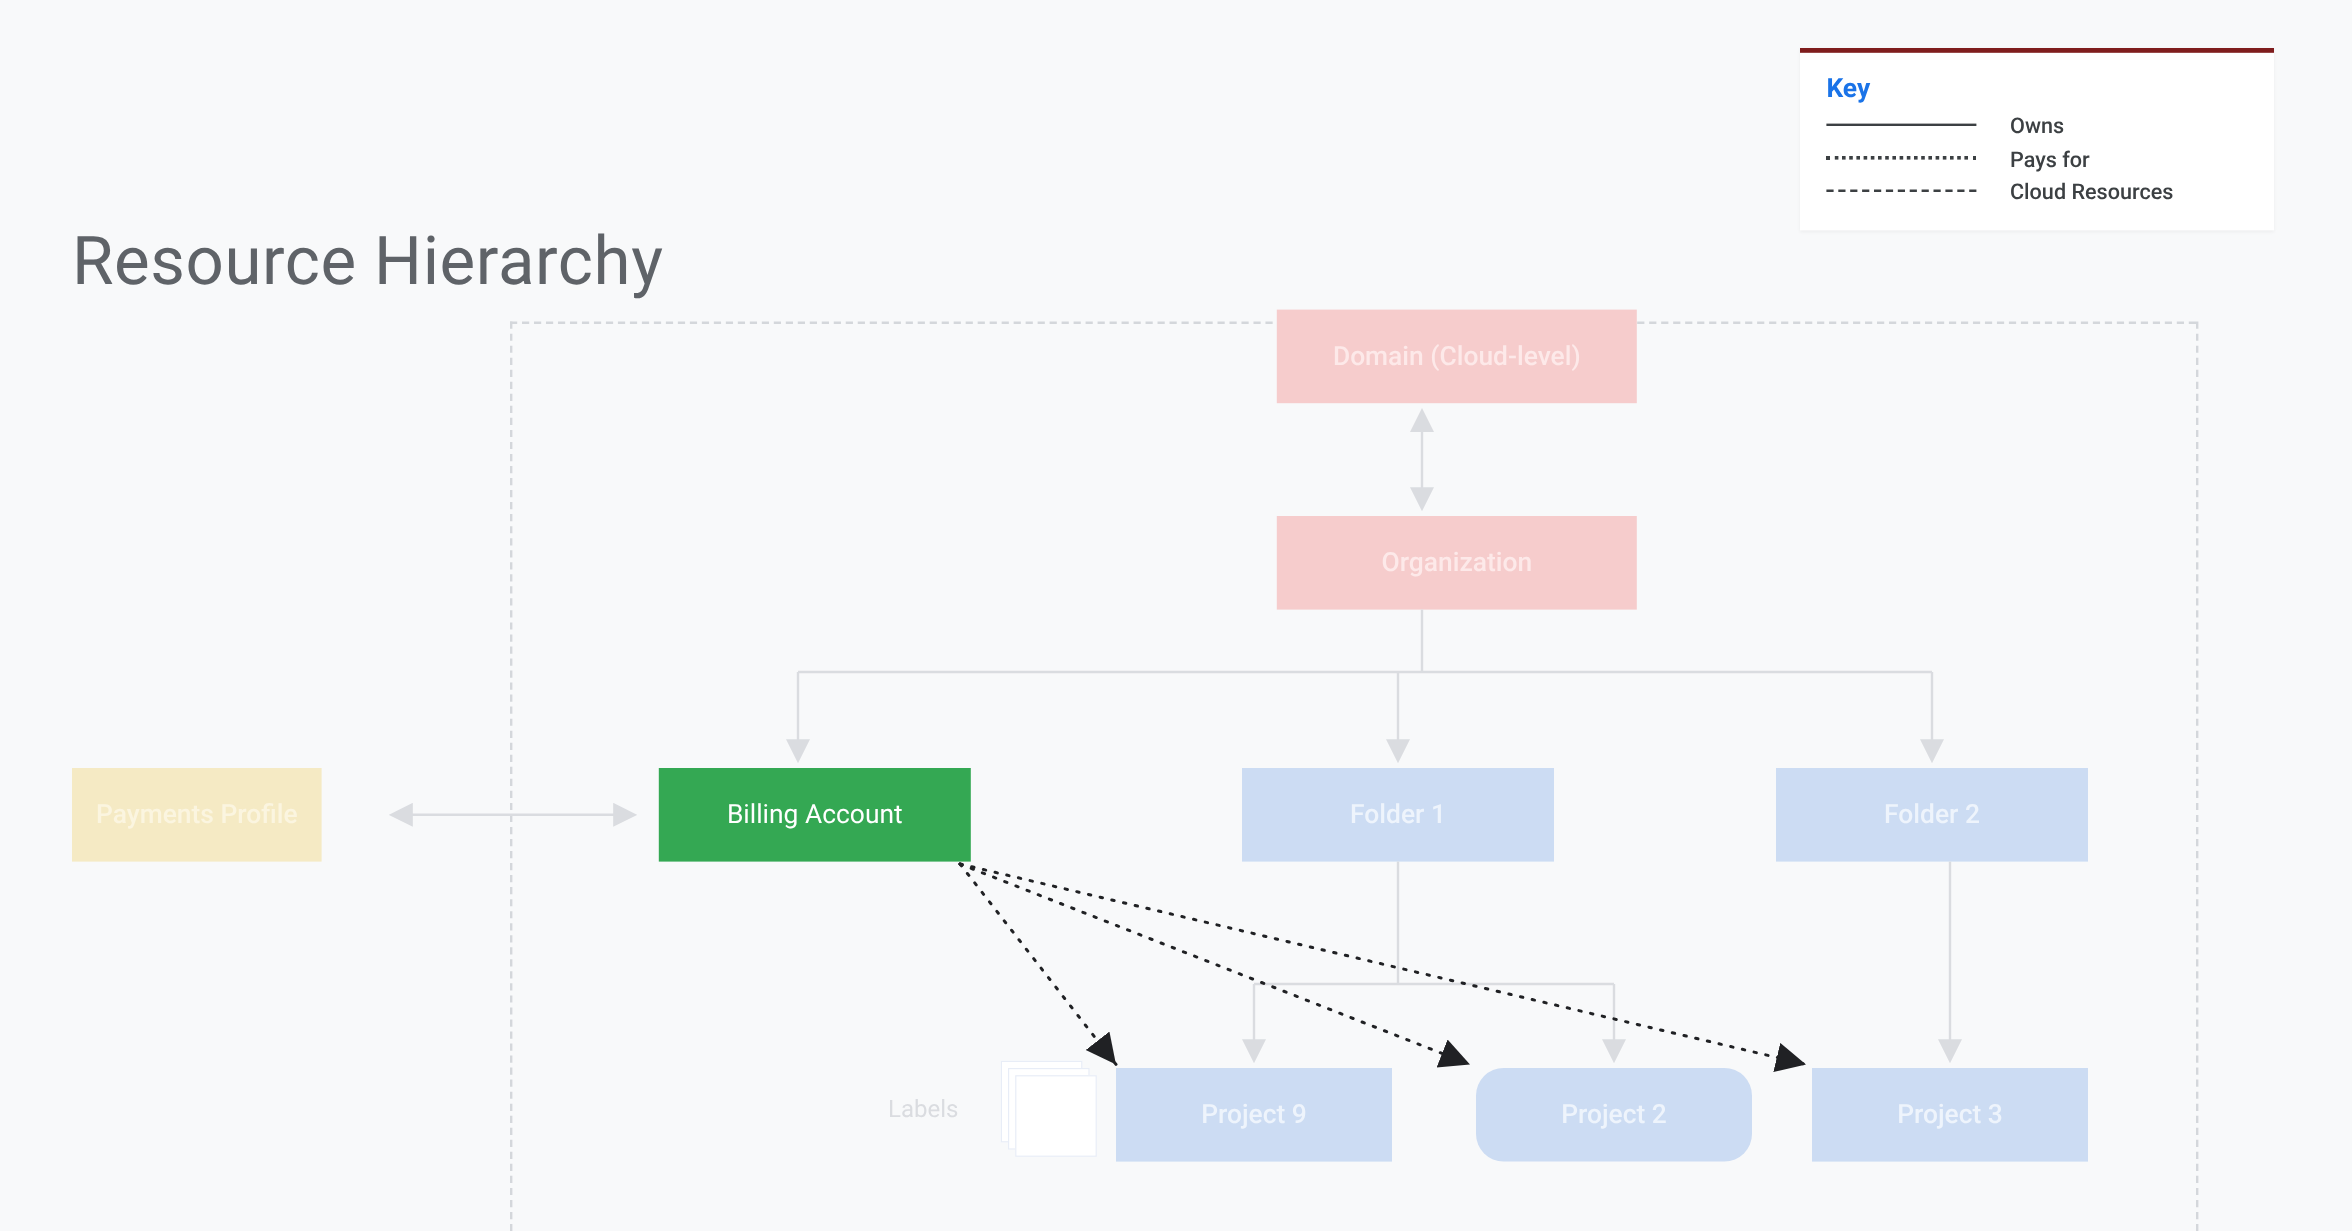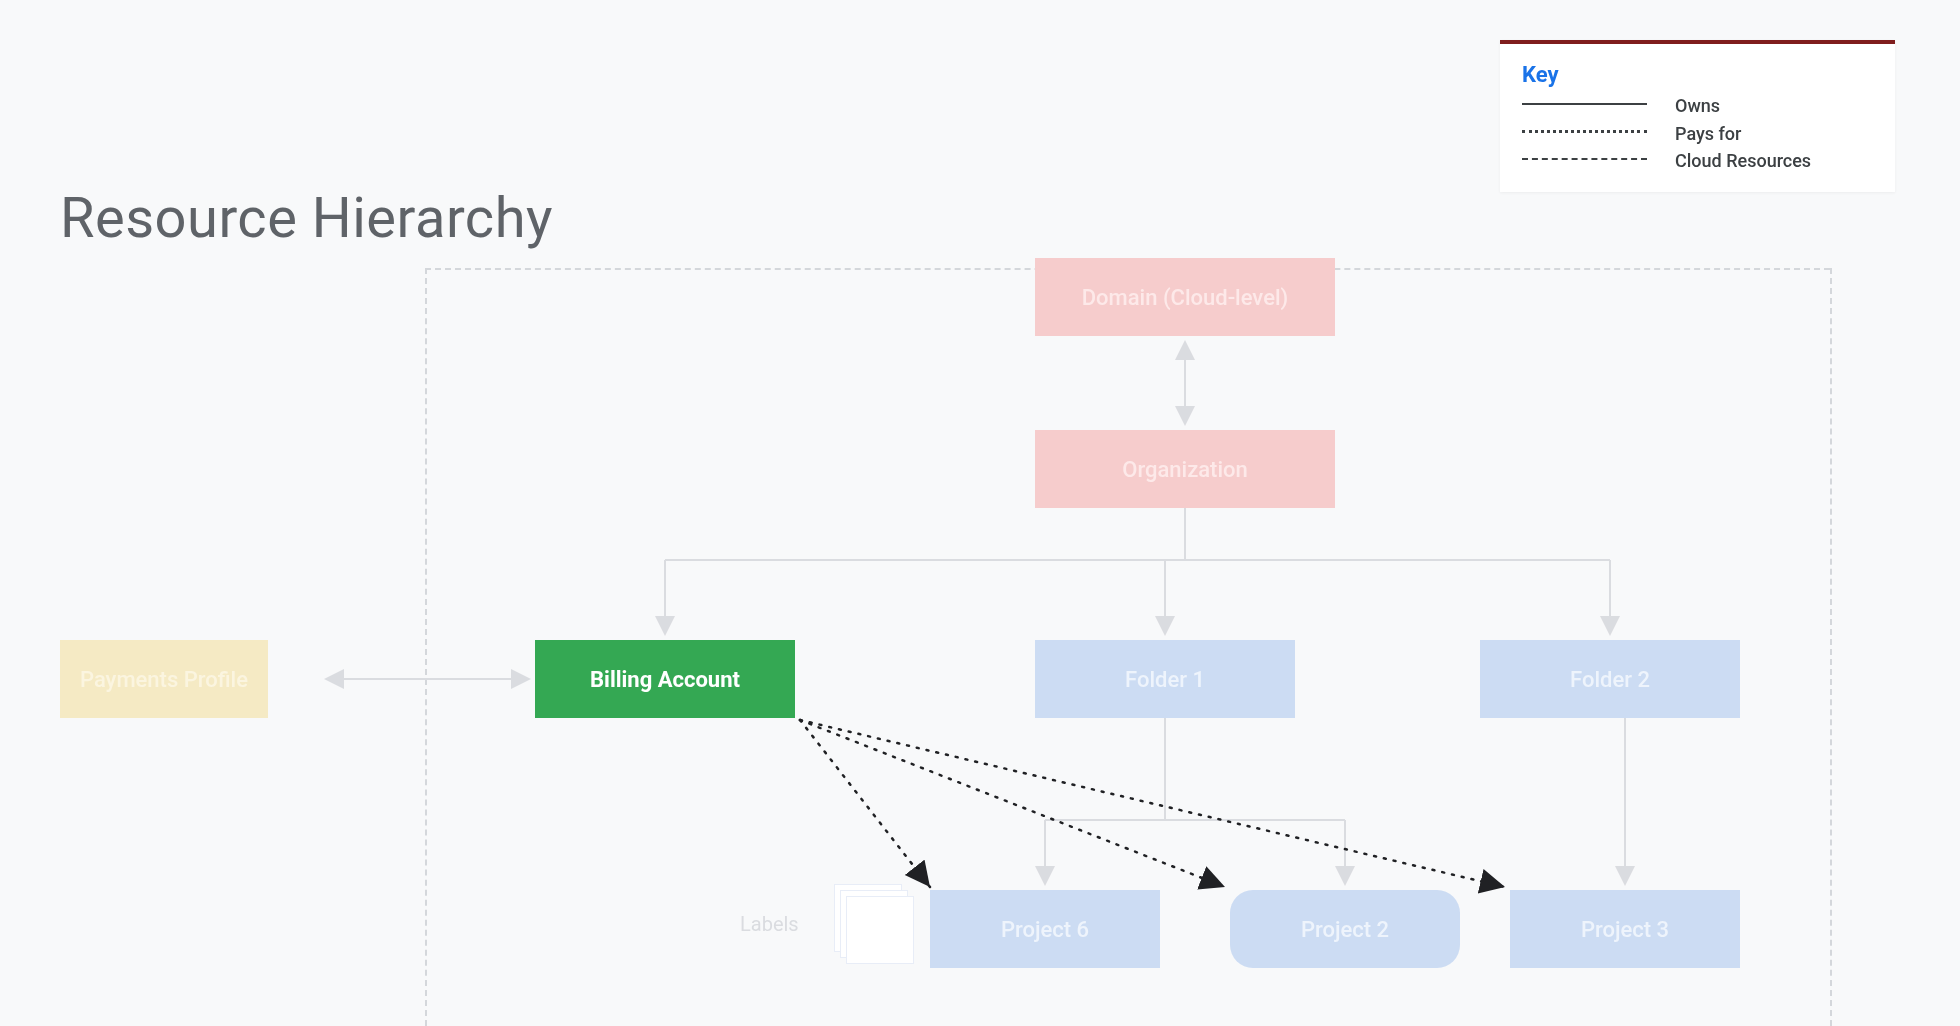--- a/index.html
+++ b/index.html
@@ -63,24 +63,24 @@
   .node {
     position: absolute;
     display: flex;
     align-items: center;
     justify-content: center;
     font-size: 22px;
     font-weight: 500;
     text-align: center;
     padding: 0 10px;
   }
-  .ghost-pink { background: #f6cccc; color: #fde9e9; } 
+  .ghost-pink { background: #f6cccc; color: #fde9e9; margin-left: 29px; } 
   .ghost-blue { background: #ccdcf3; color: #eef4fc; }
   .ghost-yellow { background: #f5eac4; color: #fbf5e0; }
-  .active-green { background: #34a853; color: #fff; font-weight: 700; }
+  .active-green { background: #34a853; color: #fff; font-weight: 400; margin-left: 14px; }
   .domain-box   { left: 1035px; top: 258px; width: 300px; height: 78px; }
   .org-box      { left: 1035px; top: 430px; width: 300px; height: 78px; }
   .payments-box { left: 60px;   top: 640px; width: 208px; height: 78px; }
   .billing-box  { left: 535px;  top: 640px; width: 260px; height: 78px; }
   .folder1-box  { left: 1035px; top: 640px; width: 260px; height: 78px; }
   .folder2-box  { left: 1480px; top: 640px; width: 260px; height: 78px; }
   .project1-box { left: 930px;  top: 890px; width: 230px; height: 78px; }
   .project2-box { left: 1230px; top: 890px; width: 230px; height: 78px; border-radius: 23px; }
   .project3-box { left: 1510px; top: 890px; width: 230px; height: 78px; justify-content: center; }
 
@@ -173,21 +173,21 @@
 <div class="node active-green billing-box">
     <span>Billing Account</span>
   </div>
 <div class="node ghost-blue folder1-box">
     <span>Folder 1</span>
   </div>
 <div class="node ghost-blue folder2-box">
     <span>Folder 2</span>
   </div>
 <div class="node ghost-blue project1-box">
-    <span>Project 6</span>
+    <span>Project 9</span>
   </div>
 <div class="node ghost-blue project2-box">
     <span>Project 2</span>
   </div>
 <div class="node ghost-blue project3-box">
     <span>Project 3</span>
   </div>
 
 <div class="labels-text">Labels</div>
 <div class="labels-stack">

